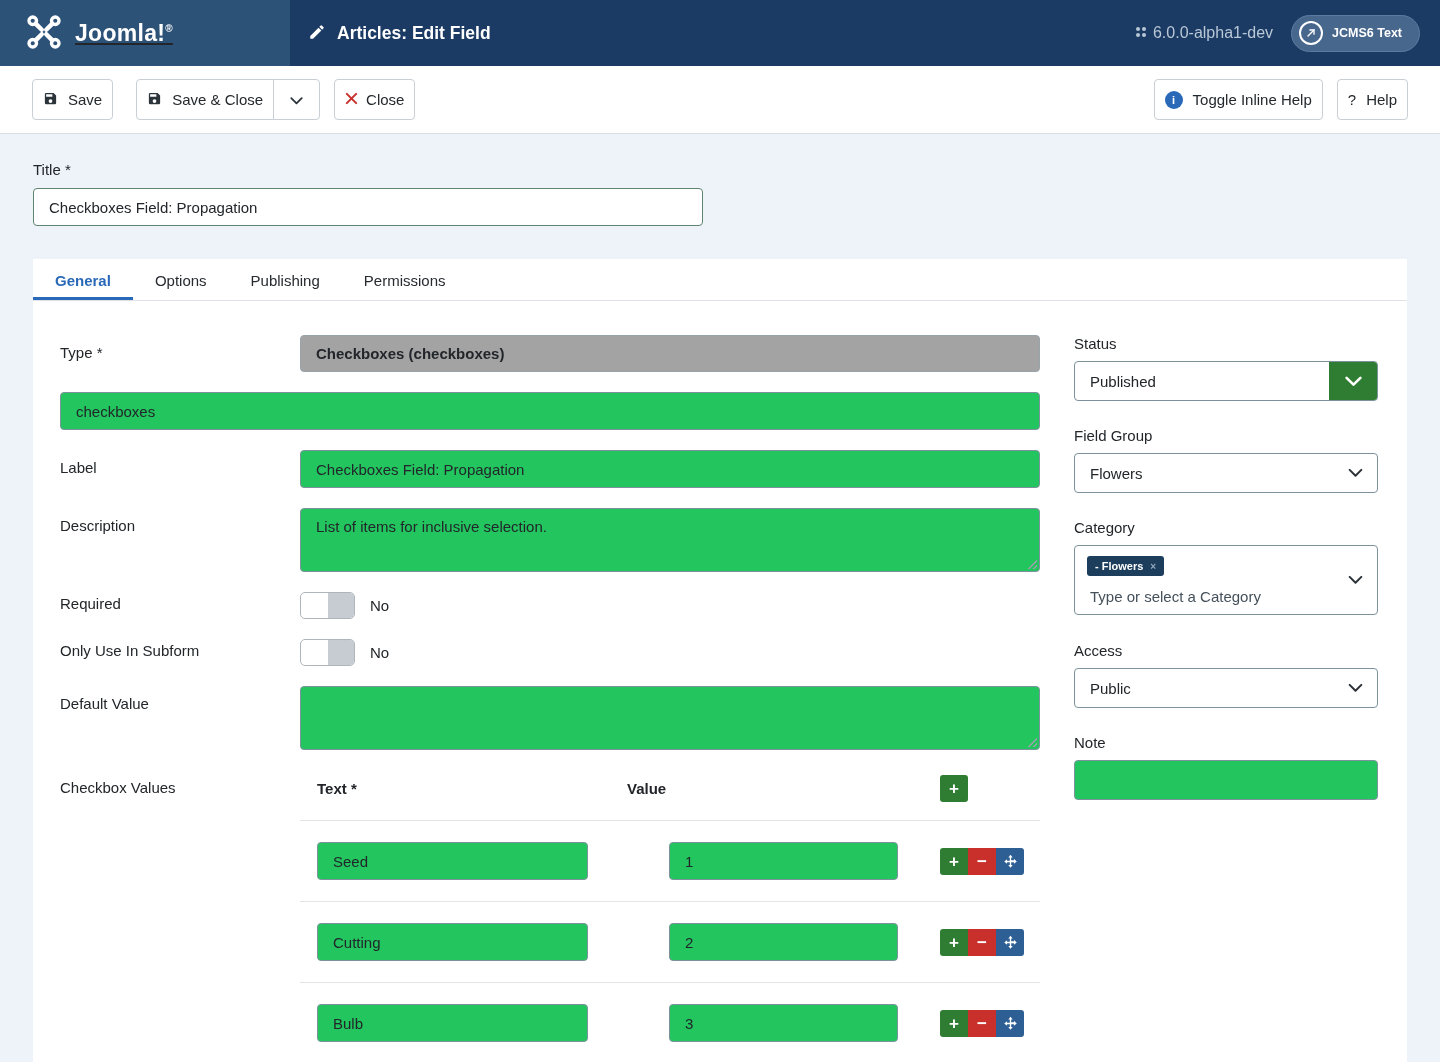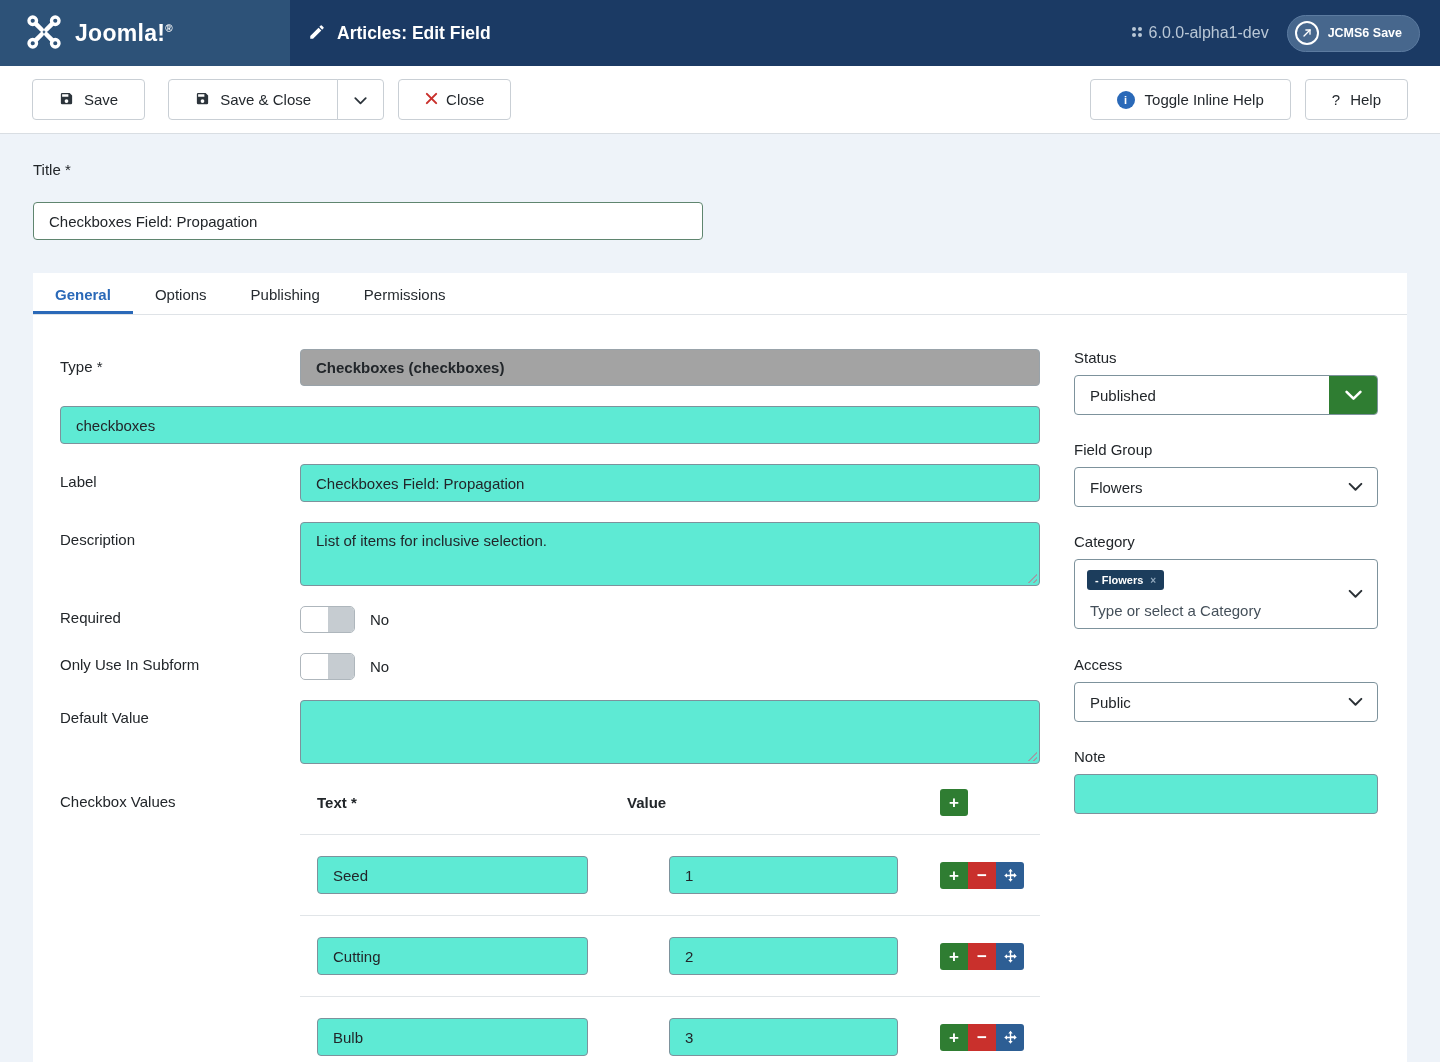--- a/index.html
+++ b/index.html
@@ -6,70 +6,70 @@
   html,body { width:1440px; height:1062px; overflow:hidden; }
   body {
     font-family: "Liberation Sans", "DejaVu Sans", sans-serif;
     background:#eef3f9;
     color:#22262a;
     font-size:15px;
   }
 
   
   .topbar { display:flex; height:66px; background:#1b3a64; }
-  .brand { width:290px; flex:none; background:#2d5278; display:flex; align-items:center; gap:13px; padding-left:26px; }
+  .brand { width:290px; flex:none; background:#2d5278; display:flex; align-items:center; gap:13px; padding-left:26px;text-decoration:underline; }
   .brand-text { color:#fff; font-size:23px; font-weight:bold; letter-spacing:.3px; }
   .brand-reg { color:#fff; font-size:10px; vertical-align:super; }
   .topbar-main { flex:1; display:flex; align-items:center; padding:0 20px 0 18px; }
   .page-heading { display:flex; align-items:center; gap:11px; color:#fff; }
   .page-heading h1 { font-size:17.5px; font-weight:600; }
   .topbar-right { margin-left:auto; display:flex; align-items:center; gap:18px; }
   .version { color:#b9c7d6; font-size:16px; display:flex; align-items:center; gap:6px; }
   .user-pill { background:#47678d; border:1px solid #5c7ba0; color:#fff; height:37px; border-radius:19px;
     display:flex; align-items:center; gap:9px; padding:0 17px 0 7px; font-size:12.5px; font-weight:bold; cursor:pointer; }
   .pill-circle { width:24px; height:24px; border:2px solid #fff; border-radius:50%; display:flex; align-items:center; justify-content:center; }
 
   
   .toolbar { background:#fff; border-bottom:1px solid #d9dee3; padding:13px 32px; display:flex; align-items:center; }
   .btn { height:41px; background:#fff; border:1px solid #c9cfd5; border-radius:4px; font-size:15px; color:#24292e;
-    display:inline-flex; align-items:center; gap:10px; padding:0 26px; cursor:pointer;
+    display:inline-flex; align-items:center; gap:10px; padding:0 10px; cursor:pointer;
     font-family:"Liberation Sans","DejaVu Sans",sans-serif; }
   .btn-gap { margin-left:14px;gap:8px; }
   .btn-split { display:flex; margin-left:23px; }
   .btn-split .btn.main { border-radius:4px 0 0 4px; }
   .btn-split .btn.caret { border-radius:0 4px 4px 0; margin-left:-1px; padding:0 16px; }
   .right-tools { margin-left:auto; display:flex; gap:14px; }
   .info-circle { width:18px; height:18px; border-radius:50%; background:#2a69b8; color:#fff; font-size:11px;
     font-weight:bold; display:flex; align-items:center; justify-content:center; }
   .qmark { font-size:15px; color:#24292e; }
 
   
   .content { padding:27px 33px 0; }
   .field-label { font-size:15px; color:#22262a; }
-  .title-label { margin-bottom:24px; }
+  .title-label { margin-bottom:10px; }
   .title-input { width:670px; height:38px; border:1px solid #5f856f; border-radius:4px; padding:0 15px;
     font-size:15px; color:#22262a; background:#fff; font-family:inherit; }
 
   
   .card { margin:33px 33px 0; background:#fff; min-height:762px; }
   .tabs { display:flex; border-bottom:1px solid #dfe3e7; }
   .tab { padding:13px 22px 11px; font-size:15px; color:#262b30; cursor:pointer; background:transparent; border:none;
     font-family:inherit; }
   .tab.active { color:#2a69b8; font-weight:bold; box-shadow: inset 0 -3px 0 #2a69b8; }
 
   .form-wrap { display:flex; padding:34px 28px 30px 27px; gap:34px; }
   .col-main { width:980px; flex:none; }
   .col-side { width:304px; flex:none; }
 
   .frow { display:flex; margin-bottom:20px; }
   .flabel { width:240px; flex:none; padding-top:9px; }
   .flabel.center { padding-top:3px; }
   .fctrl { flex:1; position:relative; }
   .form-control { width:100%; height:38px; border:1px solid #7d929c; border-radius:4px; padding:0 15px;
-    font-size:15px; color:#22262a; background:#5eead4; font-family:inherit; }
+    font-size:15px; color:#22262a; background:#22c55e; font-family:inherit; }
   .form-control.readonly { background:#a3a3a3; border-color:#99a3aa; height:37px;font-weight:bold; }
   textarea.form-control { height:64px; padding:9px 15px; resize:none; display:block; }
   .grip { position:absolute; right:3px; bottom:3px; width:11px; height:11px;
     background:repeating-linear-gradient(135deg, transparent 0 2px, #98a2a8 2px 3.4px);
     clip-path:polygon(100% 0, 100% 100%, 0 100%); pointer-events:none; }
 
   
   .toggle-line { display:flex; align-items:center; gap:15px; padding-top:0; }
   .toggle { width:55px; height:27px; border:1px solid #aeb6bc; border-radius:5px; background:#fff;
     position:relative; overflow:hidden; cursor:pointer; flex:none; }
@@ -149,21 +149,21 @@
         </span>
         <span>6.0.0-alpha1-dev</span>
       </span>
       <button class="user-pill">
         <span class="pill-circle">
           <svg width="12" height="12" viewBox="0 0 16 16" fill="none" stroke="#fff" stroke-width="1.8" stroke-linecap="round">
             <path d="M4 12L12 4"></path>
               <path d="M6.5 4H12v5.5"></path>
           </svg>
         </span>
-        <span>JCMS6 Save</span>
+        <span>JCMS6 Text</span>
       </button>
     </div>
   </div>
 </header>
 
 <div class="toolbar">
   <button class="btn">
     <span>
       <svg width="15" height="15" viewBox="0 0 24 24" fill="#2c343b">
         <path d="M17 3H5a2 2 0 0 0-2 2v14a2 2 0 0 0 2 2h14a2 2 0 0 0 2-2V7l-4-4zM12 19a3 3 0 1 1 0-6 3 3 0 0 1 0 6zM15 9H5V5h10v4z"></path>

